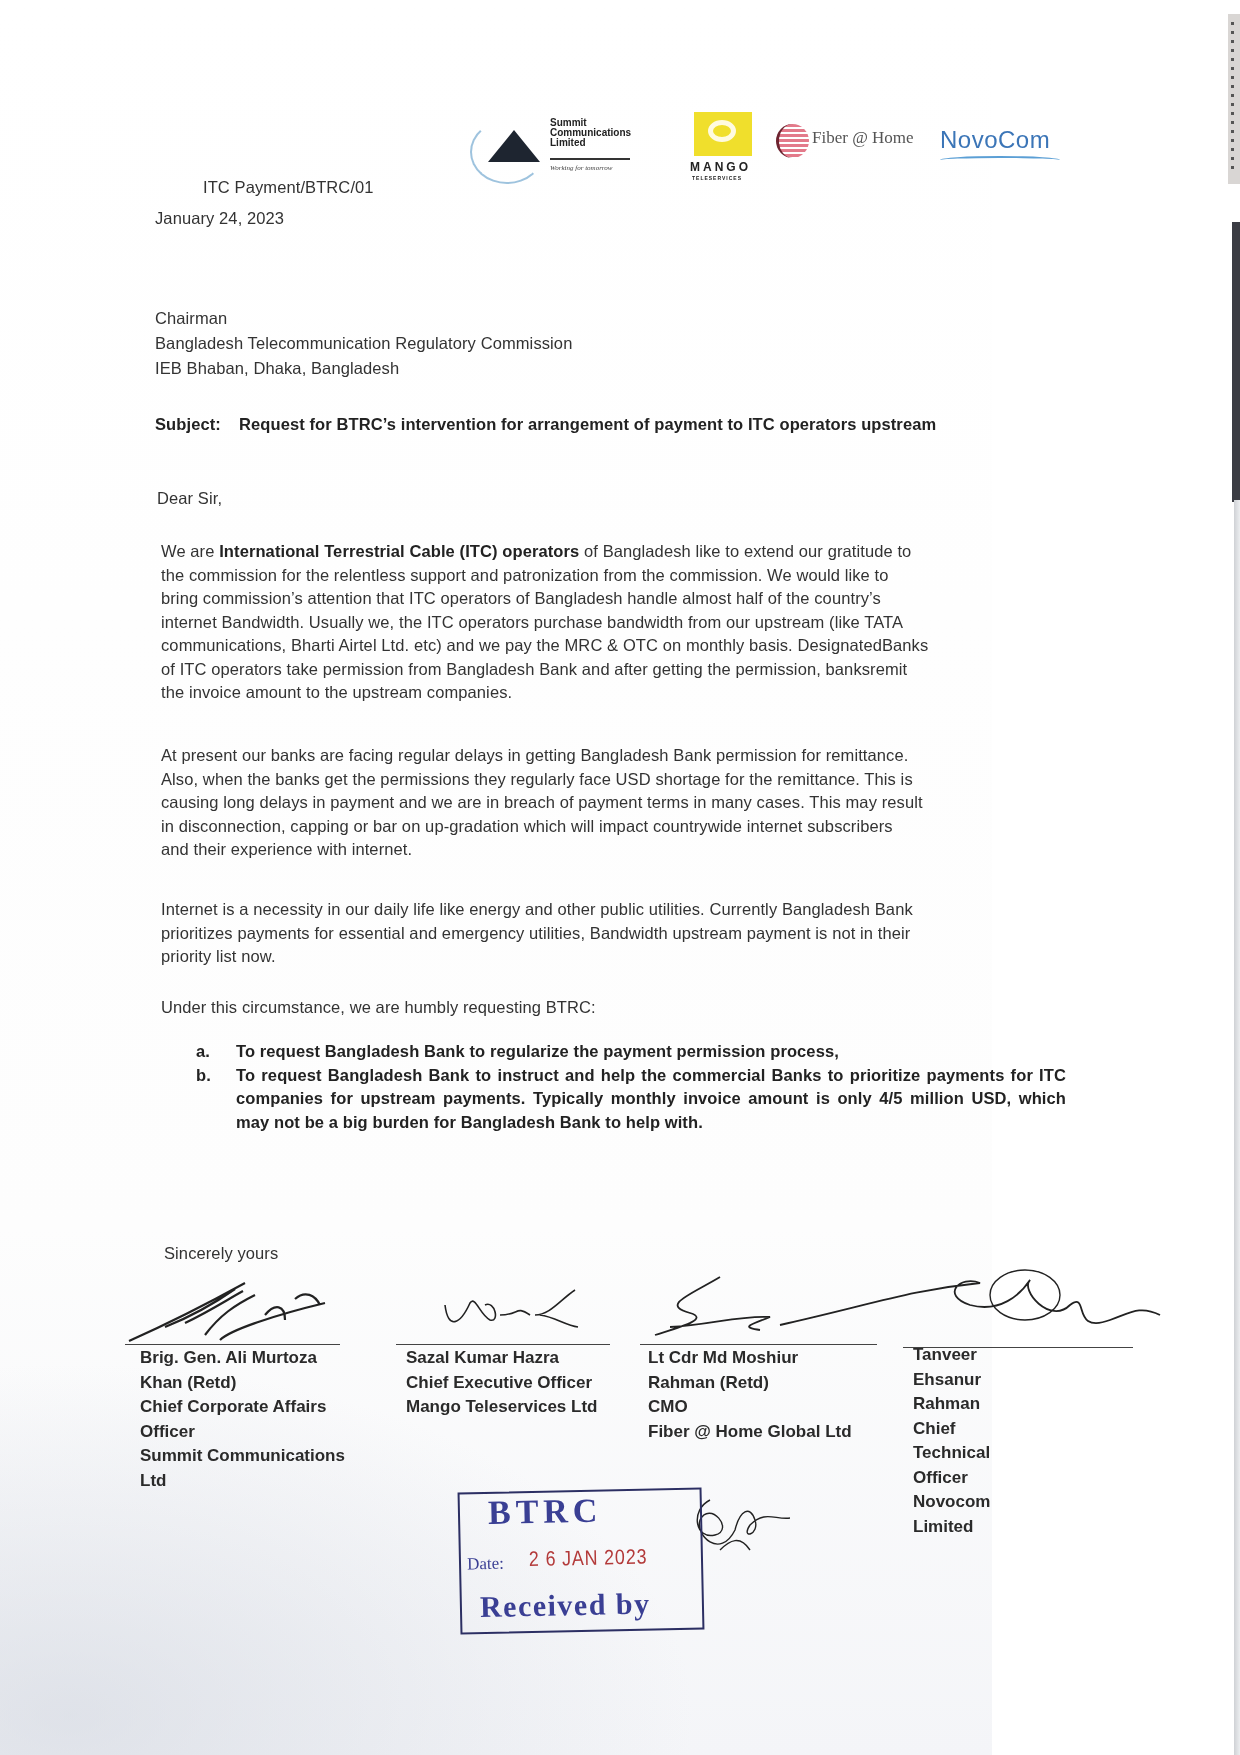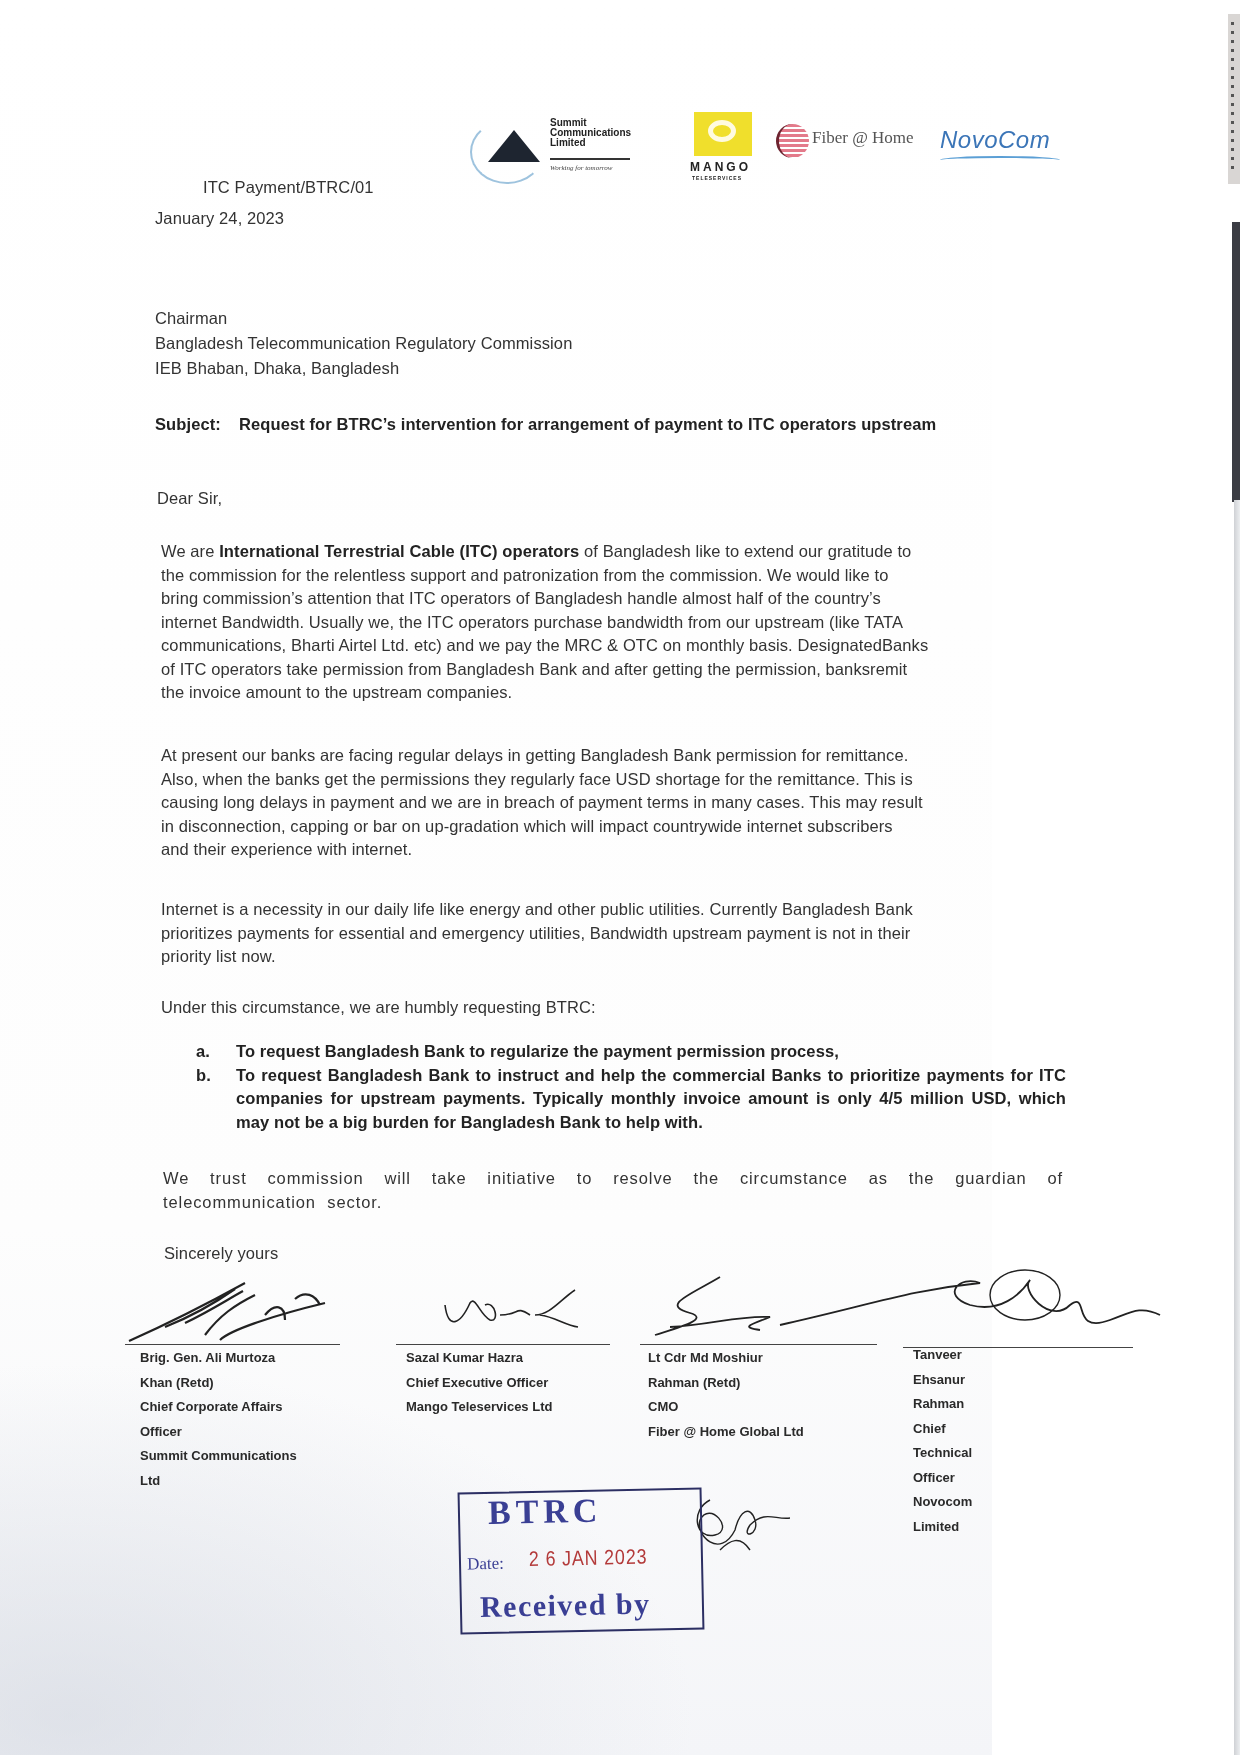--- a/index.html
+++ b/index.html
@@ -54,21 +54,21 @@
   .p3{top:898px;}
   .p4{top:996px;}
   .req{left:196px;top:1040px;width:870px;font-weight:bold;color:#222;}
   .req .item{display:flex;}
   .req .mk{width:40px;flex:none;}
   .req .bd{flex:1;text-align:justify;}
   .p5{top:1167px;left:163px;width:900px;text-align:justify;text-align-last:left;letter-spacing:0.9px;word-spacing:6px;}
   .close{left:164px;top:1242px;}
   b{font-weight:bold;color:#222;}
 
-  .sig{position:absolute;font-size:13px;line-height:24.5px;font-weight:bold;color:#2a2a2a;}
+  .sig{position:absolute;font-size:17px;line-height:24.5px;font-weight:bold;color:#2a2a2a;}
   .sigline{position:absolute;height:1px;background:#444;}
   .sig1{left:140px;top:1346px;}
   .sig2{left:406px;top:1346px;}
   .sig3{left:648px;top:1346px;}
   .sig4{left:913px;top:1343px;}
 
   .scrawl{position:absolute;}
 
   .stamp{position:absolute;left:459px;top:1490px;width:240px;height:138px;border:2px solid #2c2f63;
          transform:rotate(-1.2deg);}
@@ -105,21 +105,21 @@
     <div class="logo mango">
       <div class="sq"></div>
       <div class="ring"></div>
       <div class="n">MANGO</div>
       <div class="s">TELESERVICES</div>
     </div>
     <div class="logo fiber">
       <div class="globe"></div>
       <div class="t">Fiber @ Home</div>
     </div>
-    <div class="logo novo" style="left:470px;font-style:italic;">
+    <div class="logo novo" style="left:470px;">
       <div class="t">NovoCom</div>
       <div class="w"></div>
     </div>
   </div>
 
   <div class="txt ref">ITC Payment/BTRC/01</div>
   <div class="txt date">January 24, 2023</div>
 
   <div class="txt addr">
     <div>Chairman</div>
@@ -163,21 +163,20 @@
     <div class="item">
       <span class="mk">a.</span>
       <span class="bd">To request Bangladesh Bank to regularize the payment permission process,</span>
     </div>
     <div class="item">
       <span class="mk">b.</span>
       <span class="bd">To request Bangladesh Bank to instruct and help the commercial Banks to prioritize payments for ITC companies for upstream payments. Typically monthly invoice amount is only 4/5 million USD, which may not be a big burden for Bangladesh Bank to help with.</span>
     </div>
   </div>
 
-  <div class="txt p5">We trust commission will take initiative to resolve the circumstance as the guardian of telecommunication sector.</div>
 
   <div class="txt close">Sincerely yours</div>
 
   <svg class="scrawl" style="left:125px;top:1275px" width="230" height="75">
     <path d="M4 66 C40 50 80 30 120 8 M40 52 C70 40 90 28 110 14 M60 48 C85 36 100 26 118 16 M80 60 C95 40 110 30 130 20 M95 65 C105 55 150 40 200 28 M140 40 C150 28 160 30 160 45 M170 24 C180 15 190 20 195 30" stroke="#222" stroke-width="2.2" fill="none"></path>
   </svg>
   <svg class="scrawl" style="left:440px;top:1285px" width="140" height="50">
     <path d="M5 20 C8 45 20 40 30 18 C35 10 40 30 50 35 C60 38 55 15 45 20 M60 30 C80 30 75 20 90 30 M95 30 C110 30 120 15 135 5 M100 30 C115 32 125 40 138 42" stroke="#222" stroke-width="1.6" fill="none"></path>
   </svg>
   <svg class="scrawl" style="left:650px;top:1265px" width="520" height="80">

